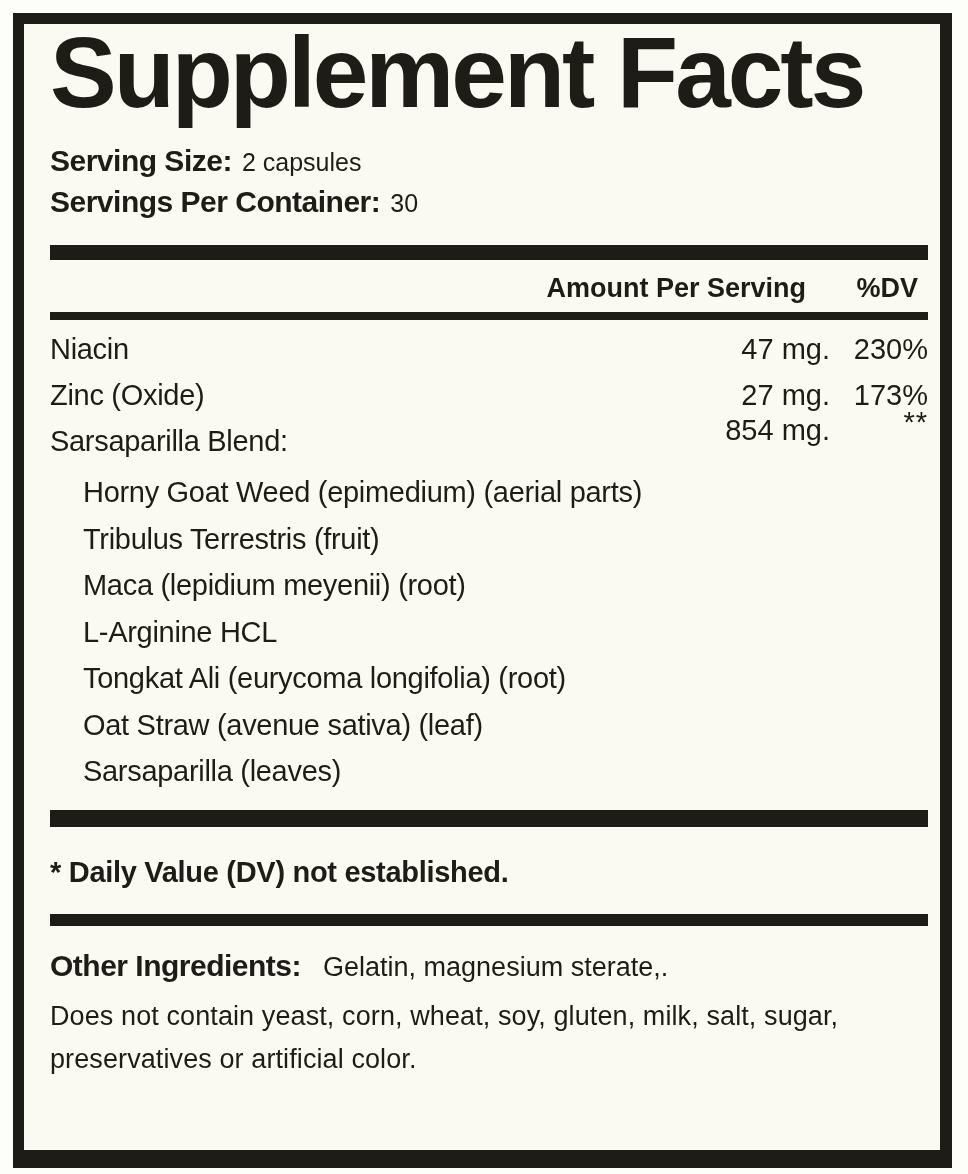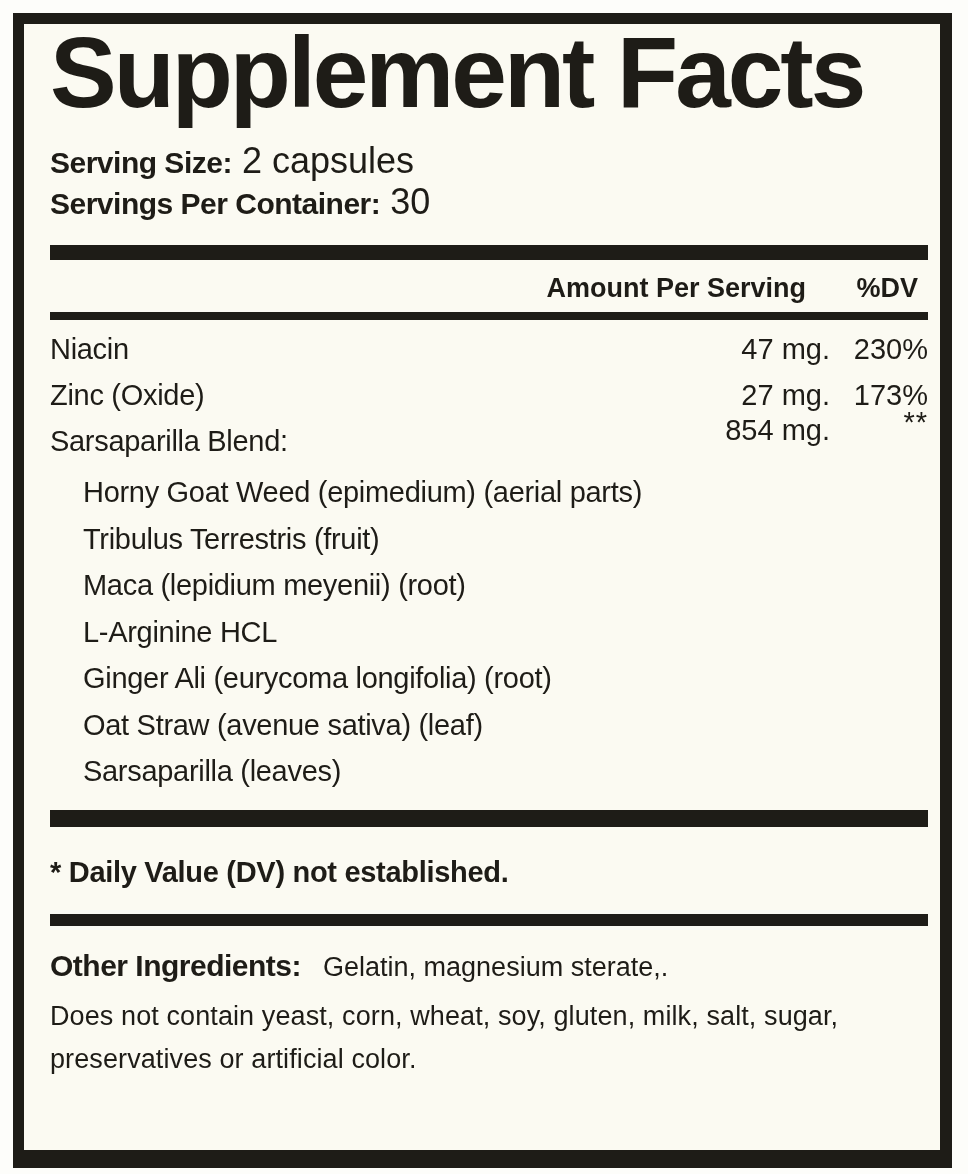--- a/index.html
+++ b/index.html
@@ -32,21 +32,21 @@
     white-space: nowrap;
     transform-origin: left center;
   }
   .serving-block { margin-top: 20px; }
   .serving-line {
     font-size: 30px;
     line-height: 39px;
     white-space: nowrap;
   }
   .serving-line .lbl { font-weight: bold; letter-spacing: -0.5px; }
-  .serving-line .val { font-weight: normal; margin-left: 10px; font-size: 36px; }
+  .serving-line .val { font-weight: normal; margin-left: 10px; font-size: 25px; }
 
   .bar { background: var(--ink); width: 100%; }
   .bar-thick   { height: 15px; margin-top: 22px; }
   .bar-rule    { height: 8px;  margin-top: 7px; }
   .bar-thick2  { height: 17px; margin-top: 15px; }
   .bar-medium  { height: 12px; margin-top: 25px; }
 
   .hdr-row {
     display: flex;
     justify-content: flex-end;
@@ -147,21 +147,21 @@
       <span class="amount">854 mg.</span>
       <span class="dv">**</span>
     </div>
   </div>
 
   <ul class="blend-list">
     <li>Horny Goat Weed (epimedium) (aerial parts)</li>
     <li>Tribulus Terrestris (fruit)</li>
     <li>Maca (lepidium meyenii) (root)</li>
     <li>L-Arginine HCL</li>
-    <li>Ginger Ali (eurycoma longifolia) (root)</li>
+    <li>Tongkat Ali (eurycoma longifolia) (root)</li>
     <li>Oat Straw (avenue sativa) (leaf)</li>
     <li>Sarsaparilla (leaves)</li>
   </ul>
 
   <div class="bar bar-thick2"></div>
 
   <div class="footnote">* Daily Value (DV) not established.</div>
 
   <div class="bar bar-medium"></div>
 

